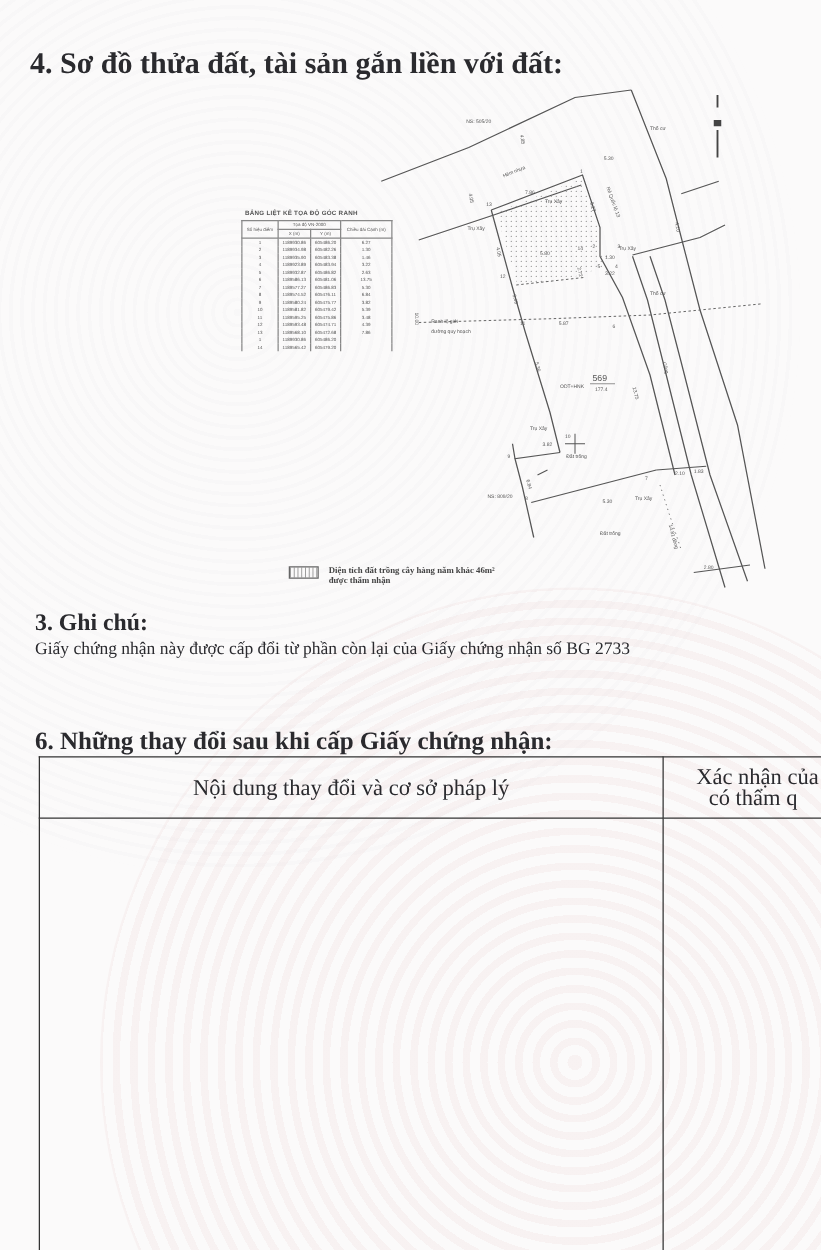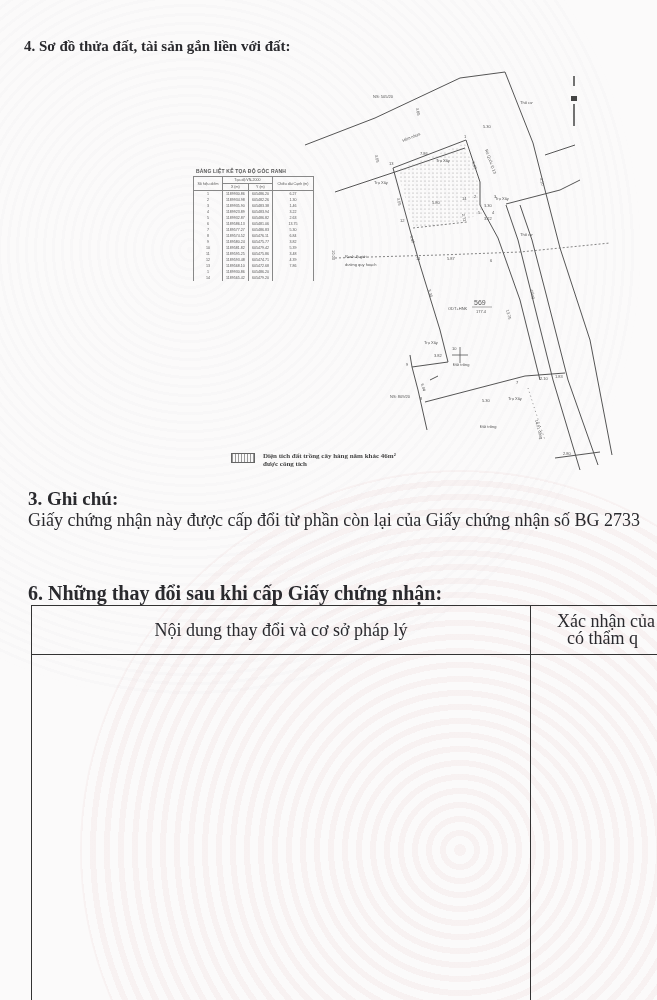--- a/index.html
+++ b/index.html
@@ -15,33 +15,33 @@
     background:
       repeating-radial-gradient(circle at 50% 50%, rgba(220,170,170,0.10) 0 6px, rgba(255,255,255,0) 6px 14px);
     pointer-events: none;
   }
   .watermark2 {
     position: absolute; left: -260px; top: -200px; width: 900px; height: 900px;
     border-radius: 50%;
     background: repeating-radial-gradient(circle at 50% 50%, rgba(200,200,210,0.06) 0 3px, rgba(255,255,255,0) 3px 9px);
     pointer-events: none;
   }
-  .h4 { position: absolute; left: 24px; top: 38px; font-weight: bold; font-size: 15px; }
+  .h4 { position: absolute; left: 24px; top: 38px; font-weight: bold; font-size: 24px; }
   .diagram { position: absolute; left: 0; top: 60px; width: 657px; height: 420px; }
   .coord-table-title { position: absolute; left: 196px; top: 168px; font-family: "Liberation Sans", sans-serif; font-size: 5px; font-weight: bold; color: #555; letter-spacing: .2px; }
   table.coord {
     position: absolute; left: 193px; top: 176px; width: 121px;
     border-collapse: collapse; font-family: "Liberation Sans", sans-serif; font-size: 3.6px; color: #555;
   }
   table.coord td, table.coord th { border: 0.5px solid #888; padding: 0 1px; text-align: center; font-weight: normal; line-height: 6px; }
   table.coord td.nb { border-top: none; border-bottom: none; }
   .legend { position: absolute; left: 231px; top: 432px; display: flex; align-items: flex-start; gap: 8px; font-size: 7px; font-weight: bold; color: #444; margin-top: 20px; }
   .legend-box { width: 22px; height: 8px; border: 1px solid #666; background: repeating-linear-gradient(90deg, #999 0 1px, transparent 1px 3px); background-size: 3px 2px; margin-top: 1px; }
   .h5 { position: absolute; left: 28px; top: 488px; font-weight: bold; font-size: 19px; }
-  .note { position: absolute; left: 28px; top: 510px; font-size: 18px; line-height: 20px; white-space: nowrap; }
+  .note { position: absolute; left: 28px; top: 510px; font-size: 14px; line-height: 20px; white-space: nowrap; }
   .h6 { position: absolute; left: 28px; top: 582px; font-weight: bold; font-size: 20px; }
   .changes {
     position: absolute; left: 31px; top: 605px; width: 660px; height: 400px;
     border-collapse: collapse;
   }
   .changes th { border: 1px solid #333; font-weight: normal; font-size: 18px; height: 46px; line-height: 17px; }
   .changes td { border: 1px solid #333; }
   .c1 { width: 496px; }
   .th-right { text-align: left; padding-left: 26px; white-space: nowrap; }
 </style>
@@ -266,21 +266,21 @@
         <td class="nb">605479.20</td>
         <td class="nb"></td>
       </tr>
     </tbody>
 </table>
 
 <div class="legend">
   <div class="legend-box"></div>
   <div>
     <div>Diện tích đất trồng cây hàng năm khác 46m²</div>
-    <div>được công tích</div>
+    <div>được thẩm nhận</div>
   </div>
 </div>
 
 <div class="h5">3. Ghi chú:</div>
 <div class="note">
   <div>Giấy chứng nhận này được cấp đổi từ phần còn lại của Giấy chứng nhận số BG 2733</div>
 </div>
 
 <div class="h6">6. Những thay đổi sau khi cấp Giấy chứng nhận:</div>
 <table class="changes">

